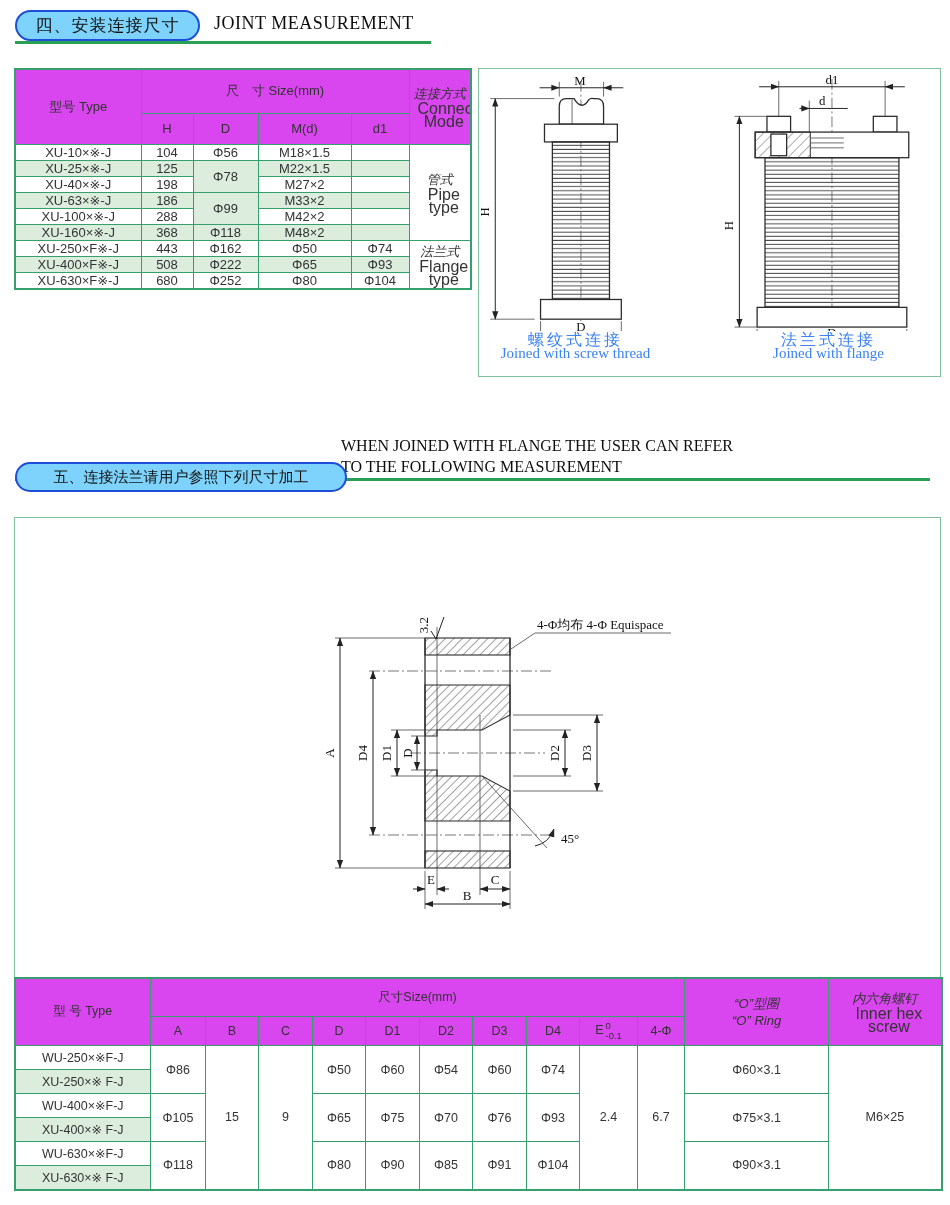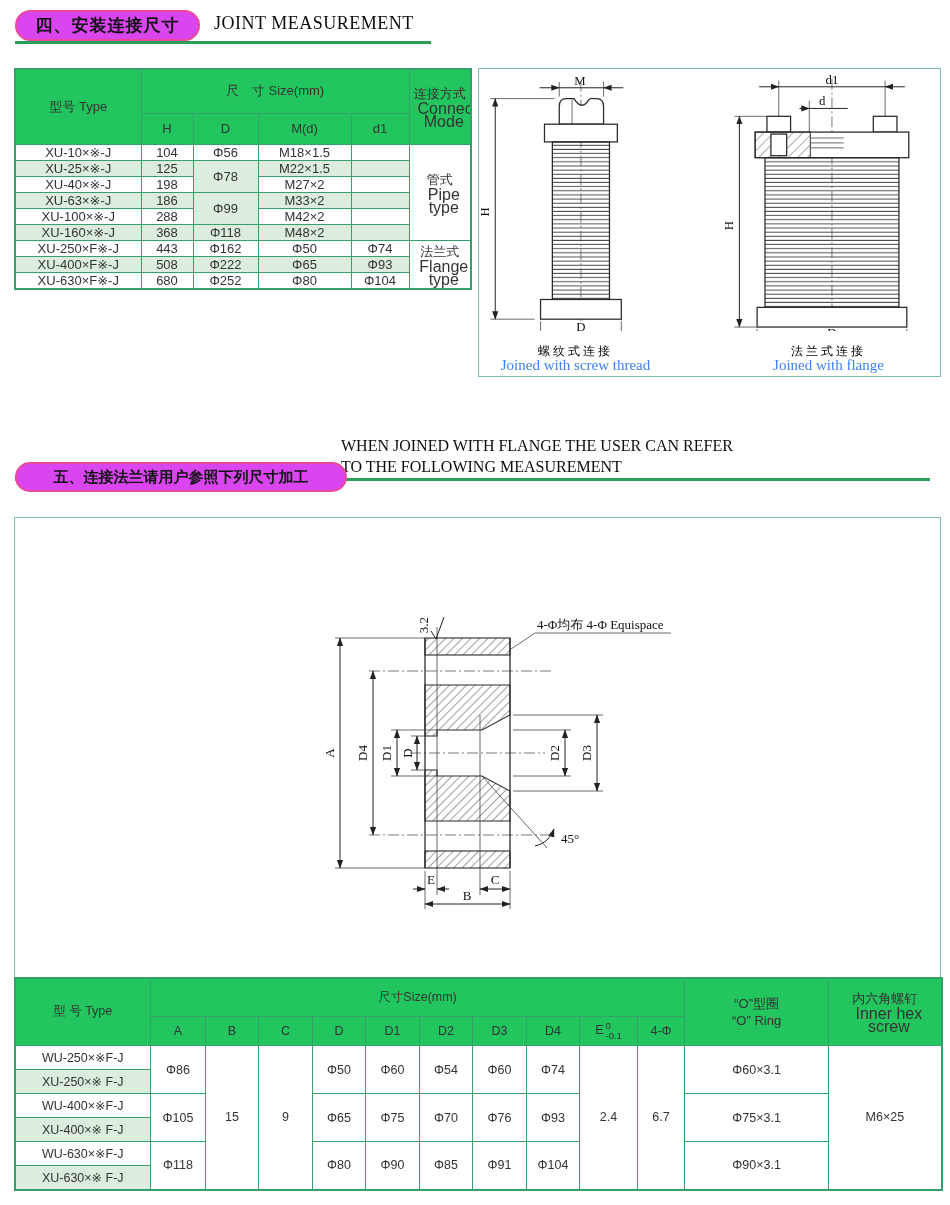--- a/index.html
+++ b/index.html
@@ -4,22 +4,22 @@
 <style>
   html,body{margin:0;padding:0;}
   body{
     width:950px;height:1205px;position:relative;background:#ffffff;
     font-family:"Liberation Sans","DejaVu Sans",sans-serif;color:#333;
     overflow:hidden;
   }
   
   .pill{
     position:absolute;box-sizing:border-box;
-    border:2px solid #ec4899;border-radius:16px;background:#d946ef;
-    font-weight:bold;color:#111;text-align:center;
+    border:2px solid #1d4ed8;border-radius:16px;background:#7dd3fc;
+    font-weight:normal;color:#111;text-align:center;
     display:flex;align-items:center;justify-content:center;
     font-family:"Liberation Sans","DejaVu Sans",sans-serif;
   }
   .pill.s4{left:15px;top:10px;width:185px;height:31px;font-size:17px;letter-spacing:1px;}
   .pill.s5{left:15px;top:434px;width:332px;height:30px;font-size:15px;z-index:2;margin-top:28px;}
   .entitle{
     position:absolute;font-family:"Liberation Serif","DejaVu Serif",serif;
     font-weight:normal;color:#0d0d0d;
   }
   .entitle.s4{left:214px;top:13px;font-size:18px;letter-spacing:.5px;}
@@ -27,23 +27,23 @@
   .grline{position:absolute;background:#2aa057;height:3px;}
   .grline.s4{left:15px;top:41px;width:416px;}
   .grline.s5{left:15px;top:478px;width:915px;}
 
   
   table{border-collapse:collapse;table-layout:fixed;}
   td{border:1.5px solid #35a06b;text-align:center;vertical-align:middle;
      padding:0;font-size:13px;color:#333;background:#fff;overflow:hidden;}
   tr.gr td{background:#dcedde;}
   td.mw{background:#fff;}
-  tr.hrow td{background:#22c55e;}
+  tr.hrow td{background:#d946ef;}
   .sm{font-size:16px;line-height:13px;margin-left:8px;}
-  .zh{font-size:13px;line-height:17px;}
+  .zh{font-size:13px;line-height:17px;font-style:italic;}
 
   #t1{position:absolute;left:14px;top:68px;width:456px;border:2px solid #35a06b;}
   #t1 tr{height:14px;}
   #t1 tr.h1{height:44px;}
   #t1 tr.h2{height:31px;}
 
   #bigbox{position:absolute;left:14px;top:517px;width:927px;height:673px;
           border:1.5px solid #7fc19e;box-sizing:border-box;background:#fff;}
   #t2{position:absolute;left:-1.5px;bottom:-1.5px;width:927px;border:2px solid #35a06b;}
   #t2 td{font-size:12.5px;}
@@ -51,21 +51,21 @@
   #t2 tr.h1{height:39px;}
   #t2 tr.h2{height:29px;}
   .tol{display:inline-flex;flex-direction:column;font-size:9.5px;line-height:10px;
        vertical-align:middle;margin-left:2px;text-align:left;}
 
   
   #drawbox{position:absolute;left:478px;top:68px;width:463px;height:309px;
            border:1.5px solid #7fc19e;box-sizing:border-box;background:#fff;
            display:flex;justify-content:center;gap:38px;padding-top:4px;}
   .dwrap{display:flex;flex-direction:column;align-items:center;}
-  .cap-zh{font-size:12px;color:#000000;letter-spacing:3px;margin-top:14px;line-height:13px;}
+  .cap-zh{font-size:16px;color:#3b82f6;letter-spacing:3px;margin-top:2px;line-height:13px;}
   .cap-en{font-size:15px;color:#3b82f6;font-family:"Liberation Serif","DejaVu Serif",serif;line-height:14px;}
   svg .dim{stroke:#222;stroke-width:1;fill:none;}
   svg .thin{stroke:#444;stroke-width:.8;fill:none;}
   svg .out{stroke:#2b2b2b;stroke-width:1.3;fill:#fff;}
   svg .cl{stroke:#555;stroke-width:.8;stroke-dasharray:11 3 2 3;fill:none;}
   svg text{font-family:"Liberation Serif","DejaVu Serif",serif;font-size:13px;fill:#111;}
   #csvg{position:absolute;left:270px;top:85px;}
 </style>
 </head>
 <body>

